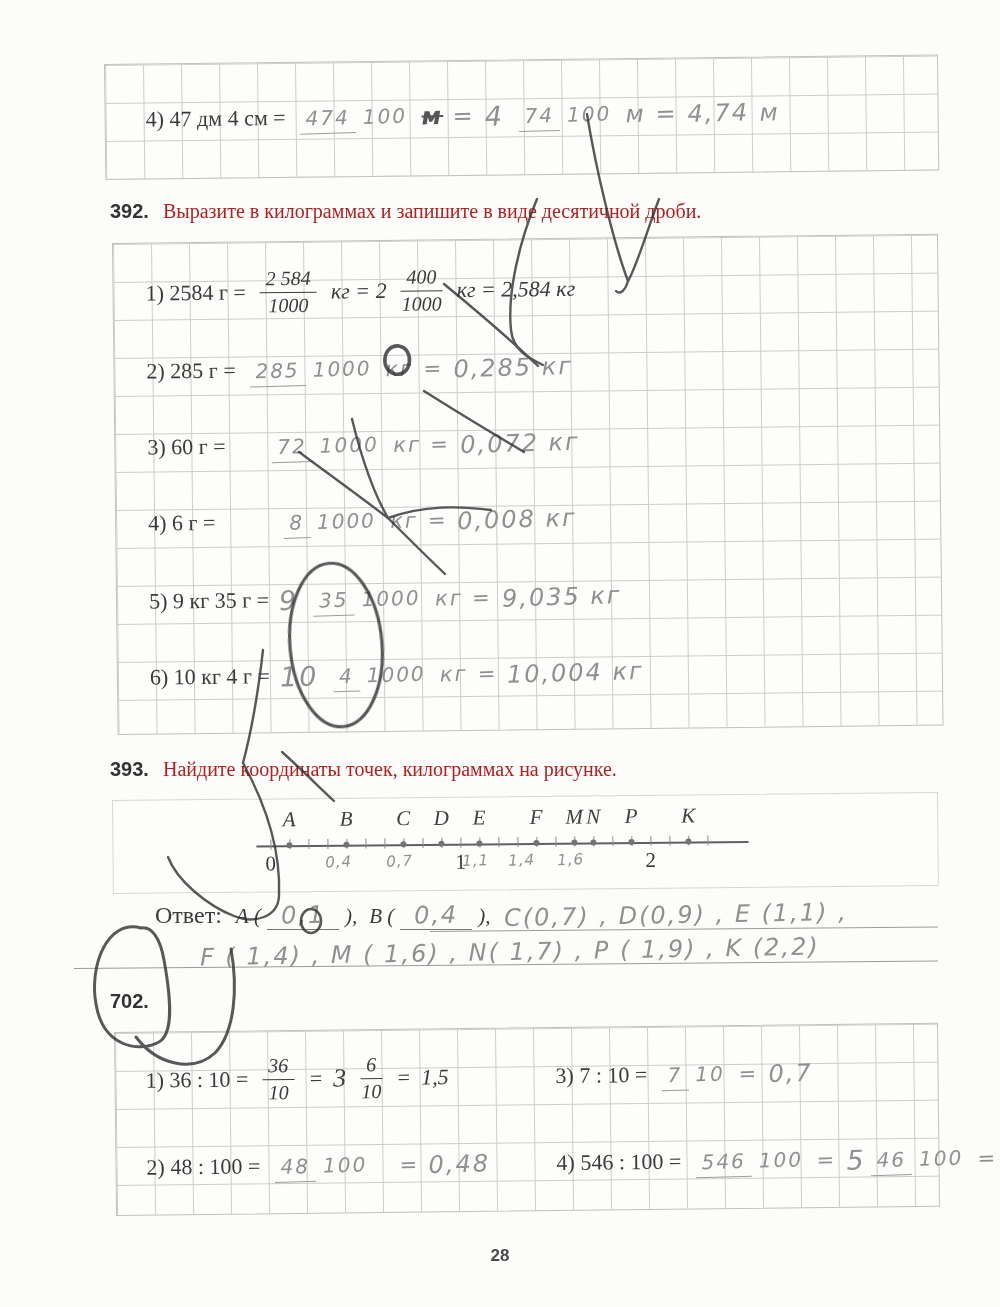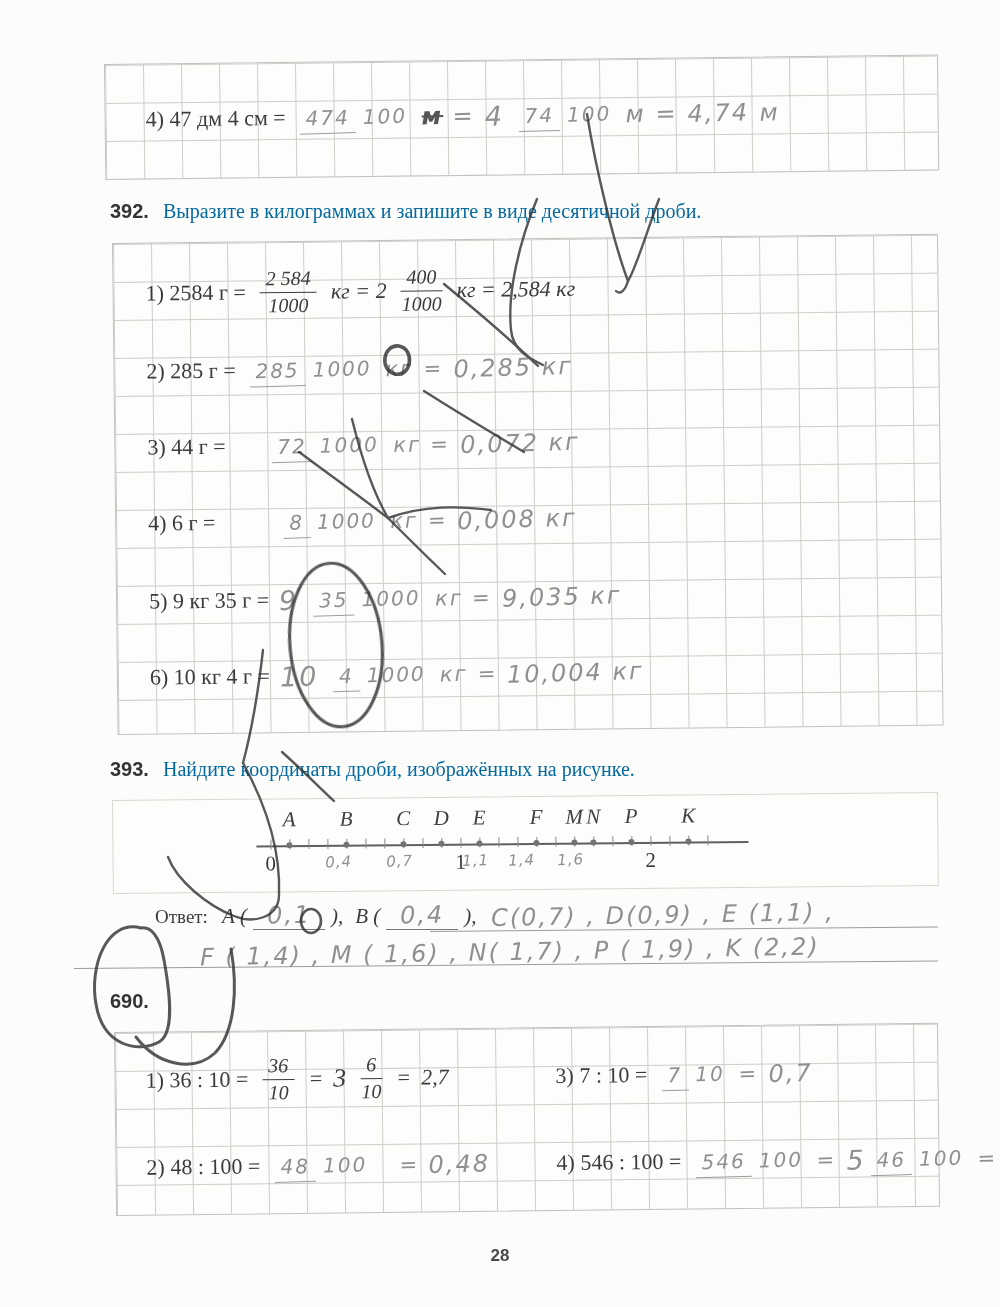--- a/index.html
+++ b/index.html
@@ -19,21 +19,21 @@
     background-size:38px 38px;
     border:1px solid #bfc2be;
     transform:rotate(-0.65deg);
     transform-origin:left top;
   }
   
   .printed{font-family:"Liberation Serif","DejaVu Serif",serif;color:#3b3b3b;}
   .label{font-size:22px;white-space:nowrap;}
   .prob-head{position:absolute;display:flex;gap:14px;align-items:center;}
   .prob-num{font-family:"Liberation Sans","DejaVu Sans",sans-serif;font-weight:bold;font-size:20px;color:#333;}
-  .prob-title{font-size:20px;color:#0369a1;}
+  .prob-title{font-size:20px;color:#b91c1c;}
   .sample{font-style:italic;}
   
   .frac{display:inline-flex;flex-direction:column;align-items:center;vertical-align:middle;line-height:1.05;margin:0 4px;}
   .frac .num{padding:0 6px 3px;border-bottom:1.6px solid #3b3b3b;}
   .frac .den{padding-top:2px;}
   .pf .num,.pf .den{font-size:20px;}
   
   .hw{
     font-family:"DejaVu Sans",sans-serif;font-style:italic;
     color:#909090;letter-spacing:2px;white-space:nowrap;
@@ -116,21 +116,21 @@
     <span class="frac hwf hw">
       <span class="num">285</span>
       <span class="den">1000</span>
     </span>
     <span class="hw hw-md">кг</span>
     <span class="hw hw-md">=</span>
     <span class="hw hw-lg">0,285 кг</span>
   </div>
 
   <div class="row" style="left:32px;top:168px;height:72px;">
-    <span class="printed label">3) 44 г =</span>
+    <span class="printed label">3) 60 г =</span>
     <span class="frac hwf hw" style="margin-left:36px;">
       <span class="num">72</span>
       <span class="den">1000</span>
     </span>
     <span class="hw hw-md">кг</span>
     <span class="hw hw-md">=</span>
     <span class="hw hw-lg">0,072 кг</span>
   </div>
 
   <div class="row" style="left:32px;top:244px;height:72px;">
@@ -164,21 +164,21 @@
       <span class="den">1000</span>
     </span>
     <span class="hw hw-md">кг</span>
     <span class="hw hw-md">=</span>
     <span class="hw hw-lg">10,004 кг</span>
   </div>
 </div>
 
 <div class="prob-head" style="left:110px;top:758px;">
   <span class="prob-num">393.</span>
-  <span class="prob-title printed">Найдите координаты дроби, изображённых на рисунке.</span>
+  <span class="prob-title printed">Найдите координаты точек, килограммах на рисунке.</span>
 </div>
 
 <div class="nl-box">
   <div class="nl-line"></div>
 <span class="nl-tick" style="left:157.0px"></span>
     <span class="nl-tick" style="left:176.0px"></span>
     <span class="nl-tick" style="left:195.0px"></span>
     <span class="nl-tick" style="left:214.0px"></span>
     <span class="nl-tick" style="left:233.0px"></span>
     <span class="nl-tick" style="left:252.0px"></span>
@@ -227,53 +227,53 @@
     <span class="nl-hand hw" style="left:286.20000000000005px">0,7</span>
     <span class="nl-hand hw" style="left:362.20000000000005px">1,1</span>
     <span class="nl-hand hw" style="left:407.8px">1,4</span>
     <span class="nl-hand hw" style="left:457.2px">1,6</span>
   </div>
 
 <div class="rule" style="left:430px;top:931px;width:508px;"></div>
 <div class="rule" style="left:74px;top:968px;width:864px;"></div>
 
 <div class="ans-row" style="left:155px;top:901px;">
-  <span class="printed" style="font-size:19px;">Ответ:</span>
+  <span class="printed" style="font-size:24px;">Ответ:</span>
   <span class="printed sample" style="font-size:21px;margin-left:8px;">А (</span>
   <span class="blank"><span class="hw hw-lg">0,1</span></span>
   <span class="printed sample" style="font-size:21px;">),</span>
   <span class="printed sample" style="font-size:21px;margin-left:6px;">В (</span>
   <span class="blank"><span class="hw hw-lg">0,4</span></span>
   <span class="printed sample" style="font-size:21px;">),</span>
   <span class="hw hw-lg" style="margin-left:8px;">C(0,7) , D(0,9) , E (1,1) ,</span>
 </div>
 <div class="ans-row" style="left:200px;top:938px;">
   <span class="hw hw-lg">F ( 1,4) ,  M ( 1,6) ,   N( 1,7) ,  P ( 1,9) , K (2,2)</span>
 </div>
 
 <div class="prob-head" style="left:110px;top:990px;">
-  <span class="prob-num">690.</span>
+  <span class="prob-num">702.</span>
 </div>
 
 <div class="grid" style="left:114px;top:1032px;width:822px;height:182px;overflow:visible;">
 
   <div class="row" style="left:30px;top:16px;height:64px;">
     <span class="printed label">1) 36 : 10 =</span>
     <span class="frac pf printed sample">
       <span class="num">36</span>
       <span class="den">10</span>
     </span>
     <span class="printed sample label">=</span>
     <span class="printed sample" style="font-size:26px;">3</span>
     <span class="frac pf printed sample">
       <span class="num">6</span>
       <span class="den">10</span>
     </span>
     <span class="printed sample label">=</span>
-    <span class="printed sample label">2,7</span>
+    <span class="printed sample label">1,5</span>
   </div>
 
   <div class="row" style="left:440px;top:16px;height:64px;">
     <span class="printed label">3) 7 : 10 =</span>
     <span class="frac hwf hw">
       <span class="num">7</span>
       <span class="den">10</span>
     </span>
     <span class="hw hw-md">=</span>
     <span class="hw hw-lg">0,7</span>

